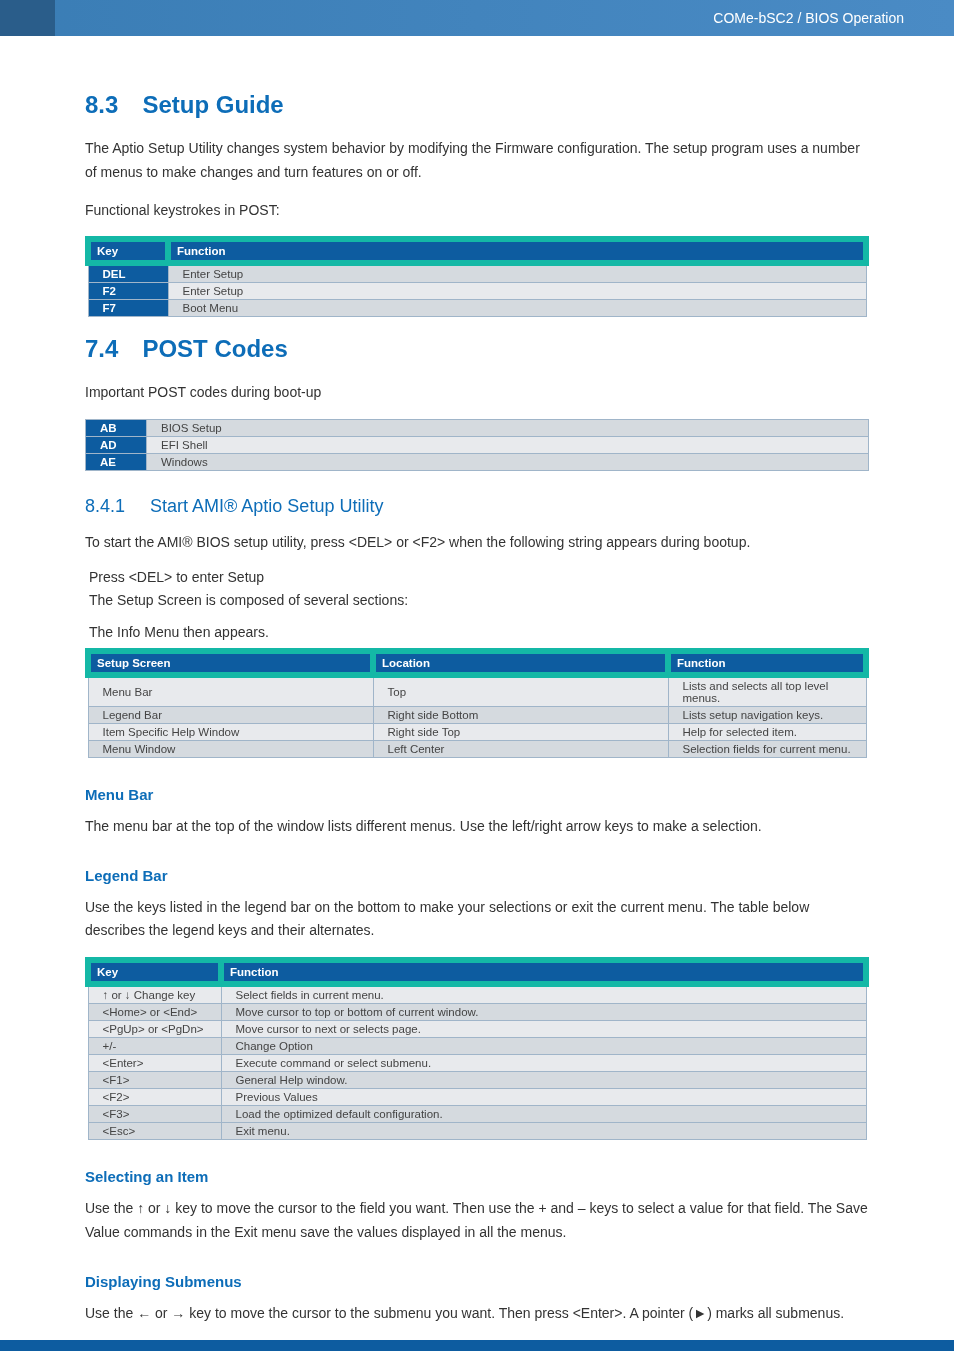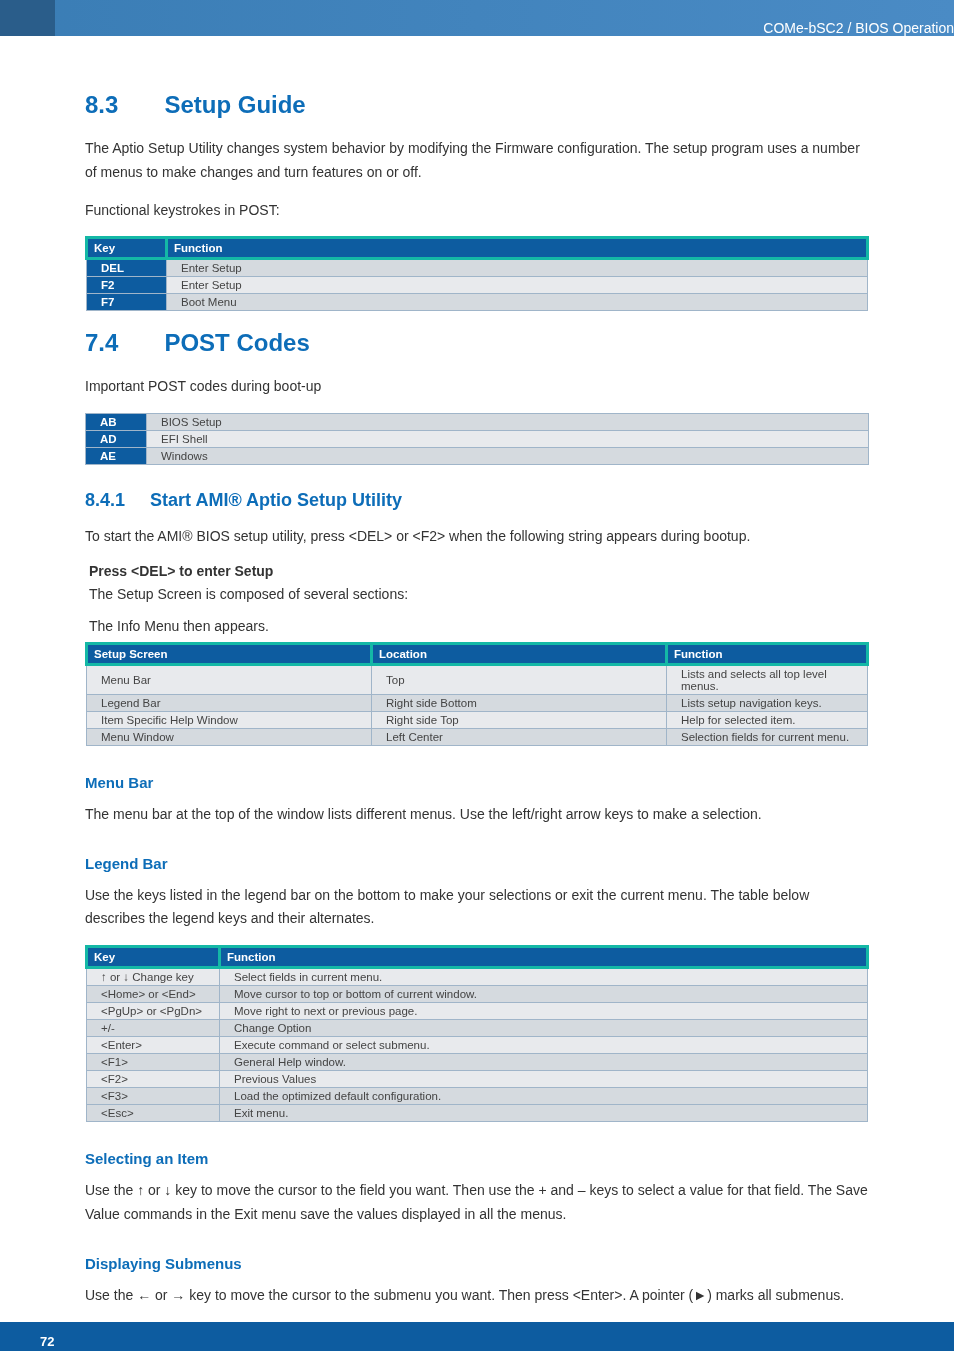--- a/index.html
+++ b/index.html
@@ -16,21 +16,22 @@
     .page {
       position: relative;
       min-height: 1351px;
     }
     .top-bar {
       background: linear-gradient(to right, #3a7db5, #4a8bc5);
       height: 36px;
       position: relative;
       display: flex;
       justify-content: flex-end;
-      align-items: flex-end;
+      align-items: center;
+      padding-right: 50px;
     }
     .left-strip {
       position: absolute;
       left: 0;
       top: 0;
       width: 55px;
       height: 36px;
       background: #2a5d8a;
     }
     .top-bar-text {
@@ -41,27 +42,27 @@
       padding: 55px 85px 40px 85px;
     }
     .h2 {
       color: #0d6db8;
       font-size: 24px;
       font-weight: bold;
       margin-bottom: 18px;
     }
     .h2 .num {
       display: inline-block;
-      margin-right: 46px;
+      margin-right: 24px;
       text-align: center;
     }
     .h3 {
       color: #0d6db8;
       font-size: 18px;
-      font-weight: bold;
+      font-weight: normal;
       margin-top: 25px;
       margin-bottom: 14px;
     }
     .h3 .num {
       display: inline-block;
       margin-right: 25px;
     }
     .h4 {
       color: #0d6db8;
       font-size: 15px;
@@ -69,21 +70,21 @@
       margin-top: 28px;
       margin-bottom: 12px;
     }
     p {
       font-size: 14px;
       line-height: 1.7;
       color: #333;
       margin-bottom: 14px;
     }
     .bold-line {
-      font-weight: bold;
+      font-weight: normal;
       font-size: 14px;
       margin-bottom: 4px;
       margin-left: 4px;
     }
     .normal-line {
       font-size: 14px;
       margin-bottom: 4px;
       margin-left: 4px;
       line-height: 1.6;
     }
@@ -91,21 +92,21 @@
       width: 100%;
       border-collapse: collapse;
       margin-bottom: 18px;
       font-size: 11.5px;
     }
     th {
       background: #0d5ca0;
       color: #ffffff;
       text-align: left;
       padding: 3px 6px;
-      border: 3px solid #14b8a6;
+      border: 6px solid #14b8a6;
       font-weight: bold;
     }
     td {
       padding: 2px 14px;
       border: 1px solid #a0b5c9;
       color: #444;
     }
     td.keycol {
       background: #0d5ca0;
       color: #ffffff;
@@ -257,21 +258,21 @@
       <tr class="even">
             <td>↑ or ↓ Change key</td>
             <td>Select fields in current menu.</td>
           </tr>
       <tr class="odd">
             <td>&lt;Home&gt; or &lt;End&gt;</td>
             <td>Move cursor to top or bottom of current window.</td>
           </tr>
       <tr class="even">
             <td>&lt;PgUp&gt; or &lt;PgDn&gt;</td>
-            <td>Move right to next or previous page.</td>
+            <td>Move cursor to next or selects page.</td>
           </tr>
       <tr class="odd">
             <td>+/-</td>
             <td>Change Option</td>
           </tr>
       <tr class="even">
             <td>&lt;Enter&gt;</td>
             <td>Execute command or select submenu.</td>
           </tr>
       <tr class="odd">

